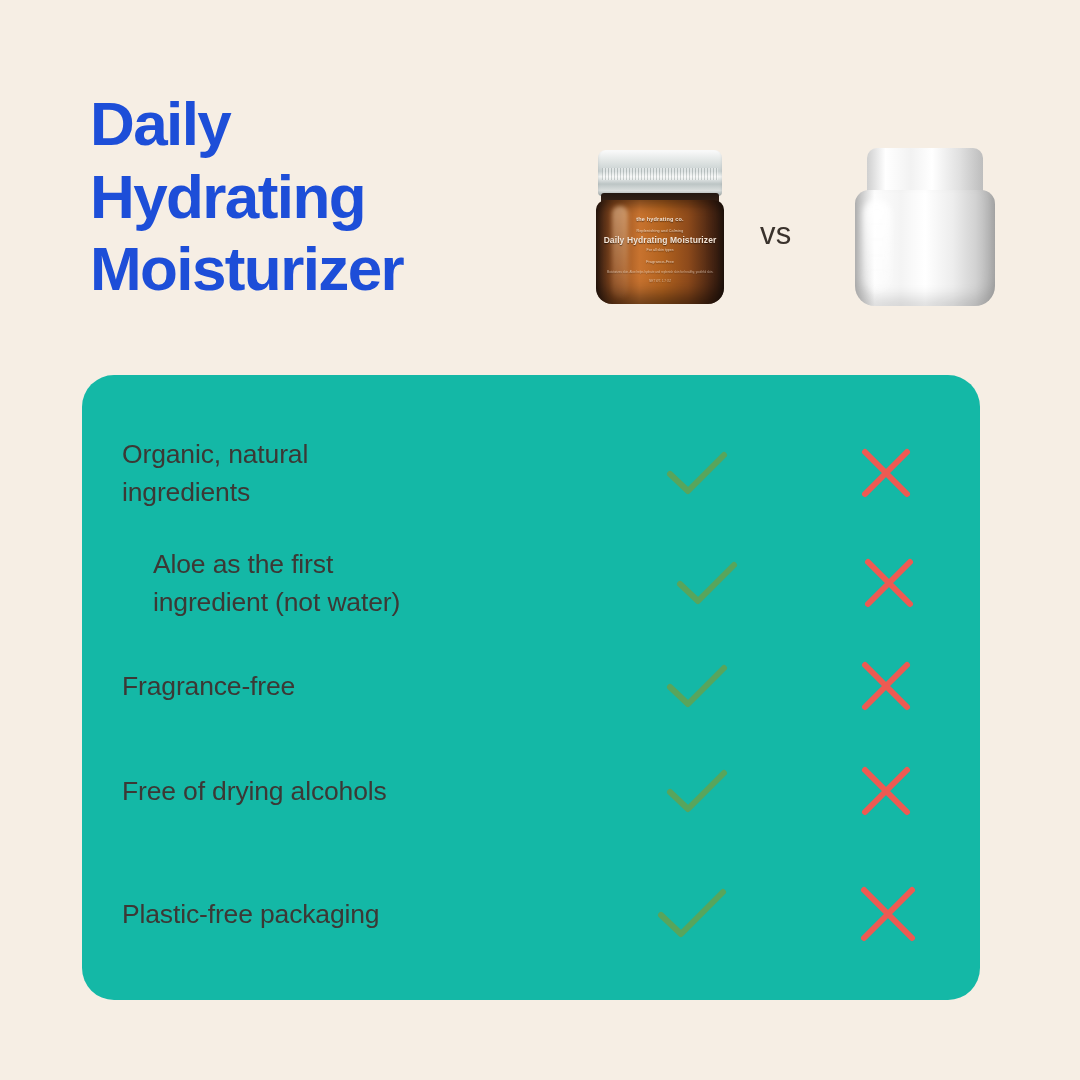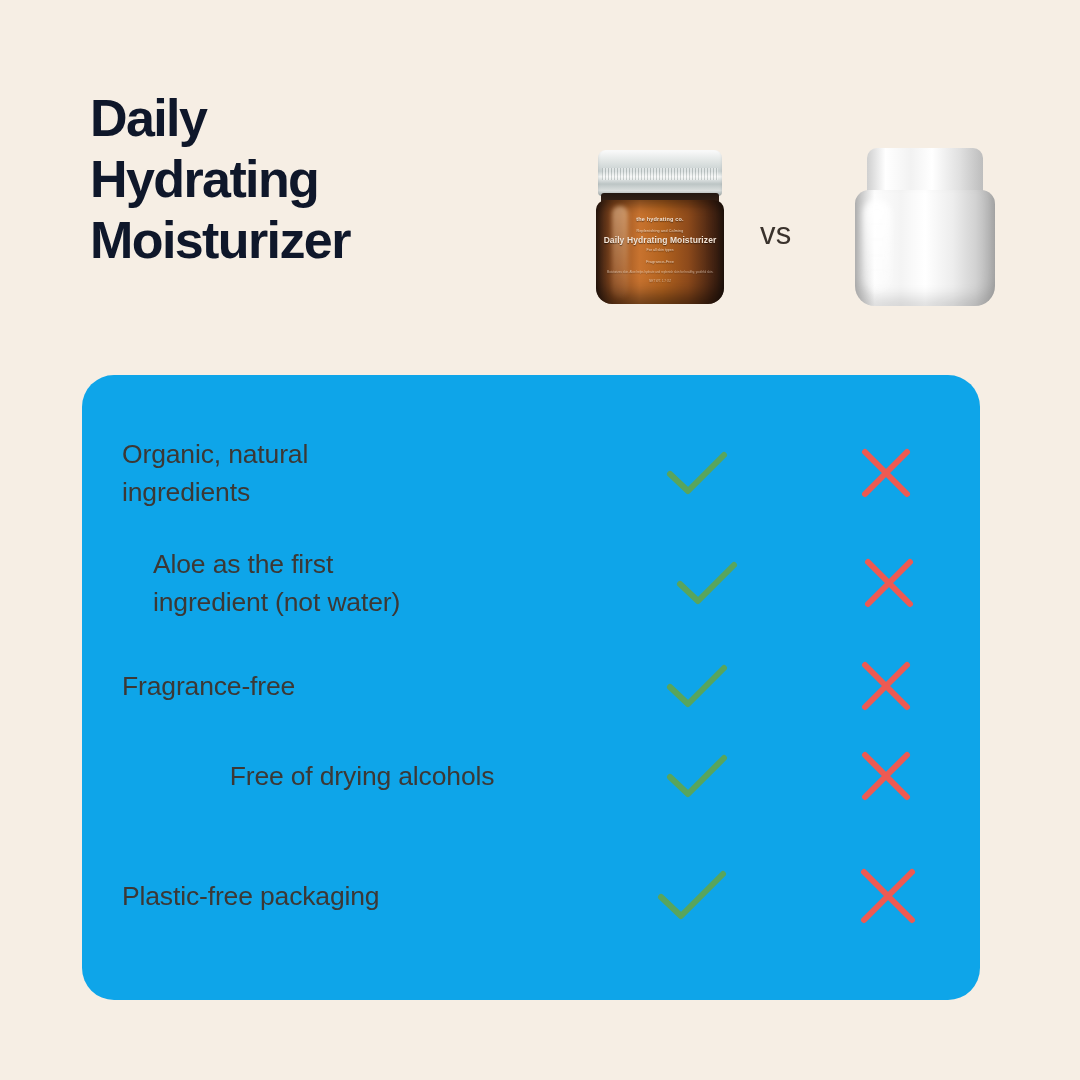--- a/index.html
+++ b/index.html
@@ -17,25 +17,25 @@
     background:#F6EEE4;
   }
 
   
   #header { position:absolute; left:0; top:0; width:1080px; height:360px; }
 
   #page-title {
     position:absolute;
     left:90px; top:88px;
     width:470px;
-    font-size:52px;
+    font-size:62px;
     font-weight:700;
     line-height:1.17;
     letter-spacing:-1.6px;
-    color:#0f172a;
+    color:#1d4ed8;
     white-space:pre-line;
   }
 
   
   #product-compare {
     position:absolute;
     left:570px; top:140px;
     width:450px; height:180px;
   }
 
@@ -115,34 +115,34 @@
     content:""; position:absolute; left:8px; top:10px; width:28px; height:92px;
     background:linear-gradient(180deg,rgba(255,255,255,.95),rgba(255,255,255,.25));
     border-radius:14px; filter:blur(3px);
   }
 
   
   #comparison-card {
     position:absolute;
     left:82px; top:375px;
     width:898px; height:625px;
-    background:#0ea5e9;
+    background:#14b8a6;
     border-radius:32px;
   }
 
   .row {
     position:absolute;
     left:0; width:898px;
     display:flex; align-items:center;
   }
   .row-0 { top:55px;  height:86px; }
   .row-1 { top:165px; height:86px;padding-left:31px; }
   .row-2 { top:280px; height:62px; }
-  .row-3 { top:370px; height:62px;text-align:center; }
-  .row-4 { top:490px; height:62px;gap:13px; }
+  .row-3 { top:385px; height:62px; }
+  .row-4 { top:508px; height:62px;gap:13px; }
 
   .feature-label {
     width:520px;
     padding-left:40px;
     font-size:26.5px;
     line-height:1.45;
     color:#3C3835;
     white-space:pre-line;
     letter-spacing:-.15px;
   }

